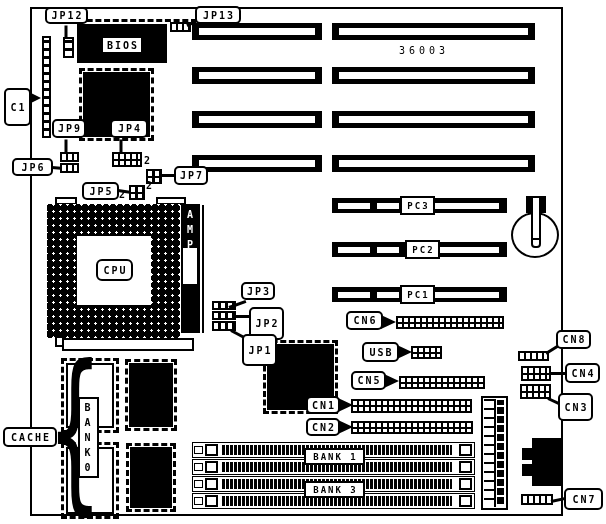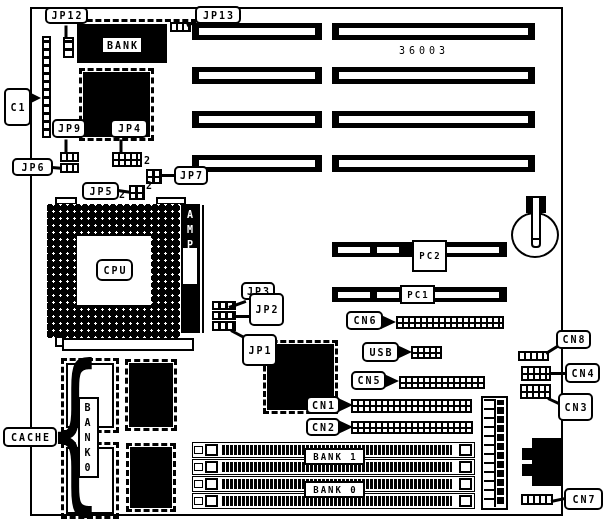--- a/index.html
+++ b/index.html
@@ -74,21 +74,21 @@
 <body>
 
 <div id="screen">
 
   <div class="outline"></div>
 
   <div class="hdr v2" style="left:42px;top:36px;width:9px;height:102px"></div>
 
   <div class="dash"></div>
   <div class="blk" style="left:77px;top:24px;width:90px;height:39px;z-index:5"></div>
-  <div class="inbox" style="left:101px;top:36px;width:42px;height:18px">BANK</div>
+  <div class="inbox" style="left:101px;top:36px;width:42px;height:18px">BIOS</div>
 
   <div class="chip" style="left:83px;top:72px;width:67px;height:65px"></div>
 
   <div class="hdr v2" style="left:63px;top:37px;width:11px;height:21px"></div>
   <div class="hdr" style="left:170px;top:22px;width:21px;height:10px"></div>
 
   <div class="isa" style="left:192px;top:23px;width:130px;height:17px">
       <i></i>
     </div>
   <div class="isa" style="left:332px;top:23px;width:203px;height:17px">
@@ -137,25 +137,31 @@
   <div class="vtext" style="left:181px;top:207px;width:19px;padding:0 6px;color:#fff">AMP</div>
   <div class="wht" style="left:183px;top:248px;width:14px;height:36px;z-index:6"></div>
   <div class="blk" style="left:202px;top:205px;width:2px;height:128px;z-index:5"></div>
 
   <div class="hdr p7" style="left:212px;top:301px;width:24px;height:9px"></div>
   <div class="hdr p7" style="left:212px;top:311px;width:24px;height:9px"></div>
   <div class="hdr p7" style="left:212px;top:321px;width:24px;height:10px"></div>
 
   <div class="chip" style="left:267px;top:344px;width:67px;height:66px"></div>
 
+  <div class="pci" style="left:332px;top:198px;width:175px;height:15px">
+    <i style="left:6px;width:32px"></i>
+      <i style="left:45px;width:22px"></i>
+      <i style="left:103px;width:64px"></i>
+    <div class="inbox small" style="left:68px;top:-2px;width:35px;height:19px">PC3</div>
+  </div>
   <div class="pci" style="left:332px;top:242px;width:175px;height:15px">
     <i style="left:6px;width:32px"></i>
       <i style="left:45px;width:22px"></i>
       <i style="left:103px;width:64px"></i>
-    <div class="inbox small" style="left:80px;top:-2px;width:35px;height:32px">PC2</div>
+    <div class="inbox small" style="left:73px;top:-2px;width:35px;height:19px">PC2</div>
   </div>
   <div class="pci" style="left:332px;top:287px;width:175px;height:15px">
     <i style="left:6px;width:32px"></i>
       <i style="left:45px;width:22px"></i>
       <i style="left:103px;width:64px"></i>
     <div class="inbox small" style="left:68px;top:-2px;width:35px;height:19px">PC1</div>
   </div>
 
   <div class="abs" style="left:511px;top:212px;width:48px;height:46px;border:2px solid #000;border-radius:50%;background:#fff;z-index:5"></div>
   <div class="blk" style="left:526px;top:196px;width:20px;height:17px;z-index:6"></div>
@@ -200,39 +206,39 @@
       <div class="cb"></div>
       <div class="cc"></div>
     </div>
   <div class="simm" style="left:192px;top:493px;width:283px;height:16px">
       <div class="bar"></div>
       <div class="ca"></div>
       <div class="cb"></div>
       <div class="cc"></div>
     </div>
   <div class="inbox small" style="left:304px;top:448px;width:61px;height:17px">BANK 1</div>
-  <div class="inbox small" style="left:304px;top:481px;width:61px;height:17px">BANK 0</div>
+  <div class="inbox small" style="left:304px;top:481px;width:61px;height:17px">BANK 3</div>
 
   <div class="wchip" style="left:66px;top:363px;width:48px;height:65px"></div>
   <div class="wchip" style="left:66px;top:447px;width:48px;height:67px"></div>
   <div class="chip" style="left:129px;top:363px;width:44px;height:64px"></div>
   <div class="chip" style="left:130px;top:447px;width:42px;height:61px"></div>
   <div class="vbox" style="left:78px;top:397px;width:21px;height:81px">BANK0</div>
   <div class="brace"></div>
 
   <div class="callout" style="left:45px;top:7px;width:43px;height:17px">JP12</div>
   <div class="callout" style="left:195px;top:6px;width:46px;height:18px">JP13</div>
   <div class="callout" style="left:4px;top:88px;width:27px;height:38px">C1</div>
   <div class="callout" style="left:52px;top:119px;width:34px;height:19px">JP9</div>
   <div class="callout" style="left:12px;top:158px;width:41px;height:18px">JP6</div>
   <div class="callout" style="left:110px;top:119px;width:38px;height:19px">JP4</div>
   <div class="callout" style="left:174px;top:166px;width:34px;height:19px">JP7</div>
   <div class="callout" style="left:82px;top:182px;width:37px;height:18px">JP5</div>
   <div class="callout" style="left:241px;top:282px;width:34px;height:18px">JP3</div>
-  <div class="callout" style="left:249px;top:293px;width:35px;height:33px">JP2</div>
+  <div class="callout" style="left:249px;top:307px;width:35px;height:33px">JP2</div>
   <div class="callout" style="left:242px;top:334px;width:35px;height:32px">JP1</div>
   <div class="callout" style="left:346px;top:311px;width:37px;height:19px">CN6</div>
   <div class="callout" style="left:362px;top:342px;width:37px;height:20px">USB</div>
   <div class="callout" style="left:351px;top:371px;width:35px;height:19px">CN5</div>
   <div class="callout" style="left:306px;top:396px;width:34px;height:18px">CN1</div>
   <div class="callout" style="left:306px;top:418px;width:34px;height:18px">CN2</div>
   <div class="callout" style="left:556px;top:330px;width:35px;height:19px">CN8</div>
   <div class="callout" style="left:565px;top:363px;width:35px;height:20px">CN4</div>
   <div class="callout" style="left:558px;top:393px;width:35px;height:28px">CN3</div>
   <div class="callout" style="left:564px;top:488px;width:39px;height:22px">CN7</div>

